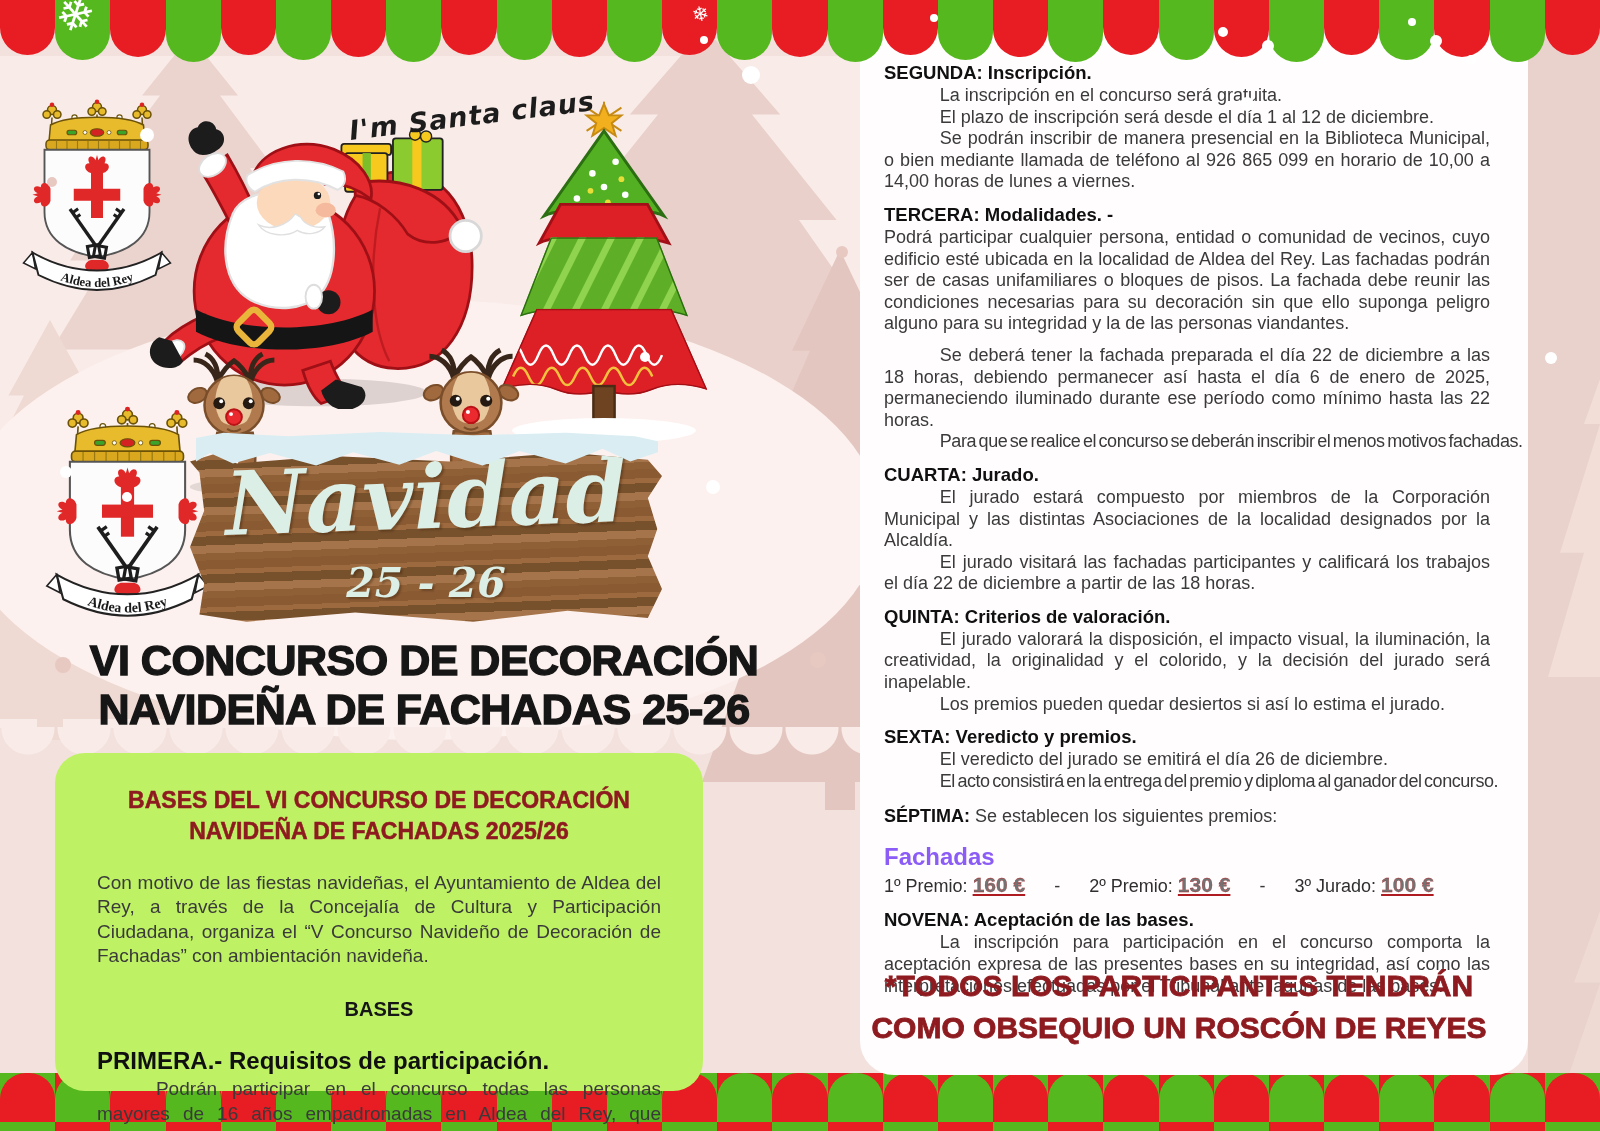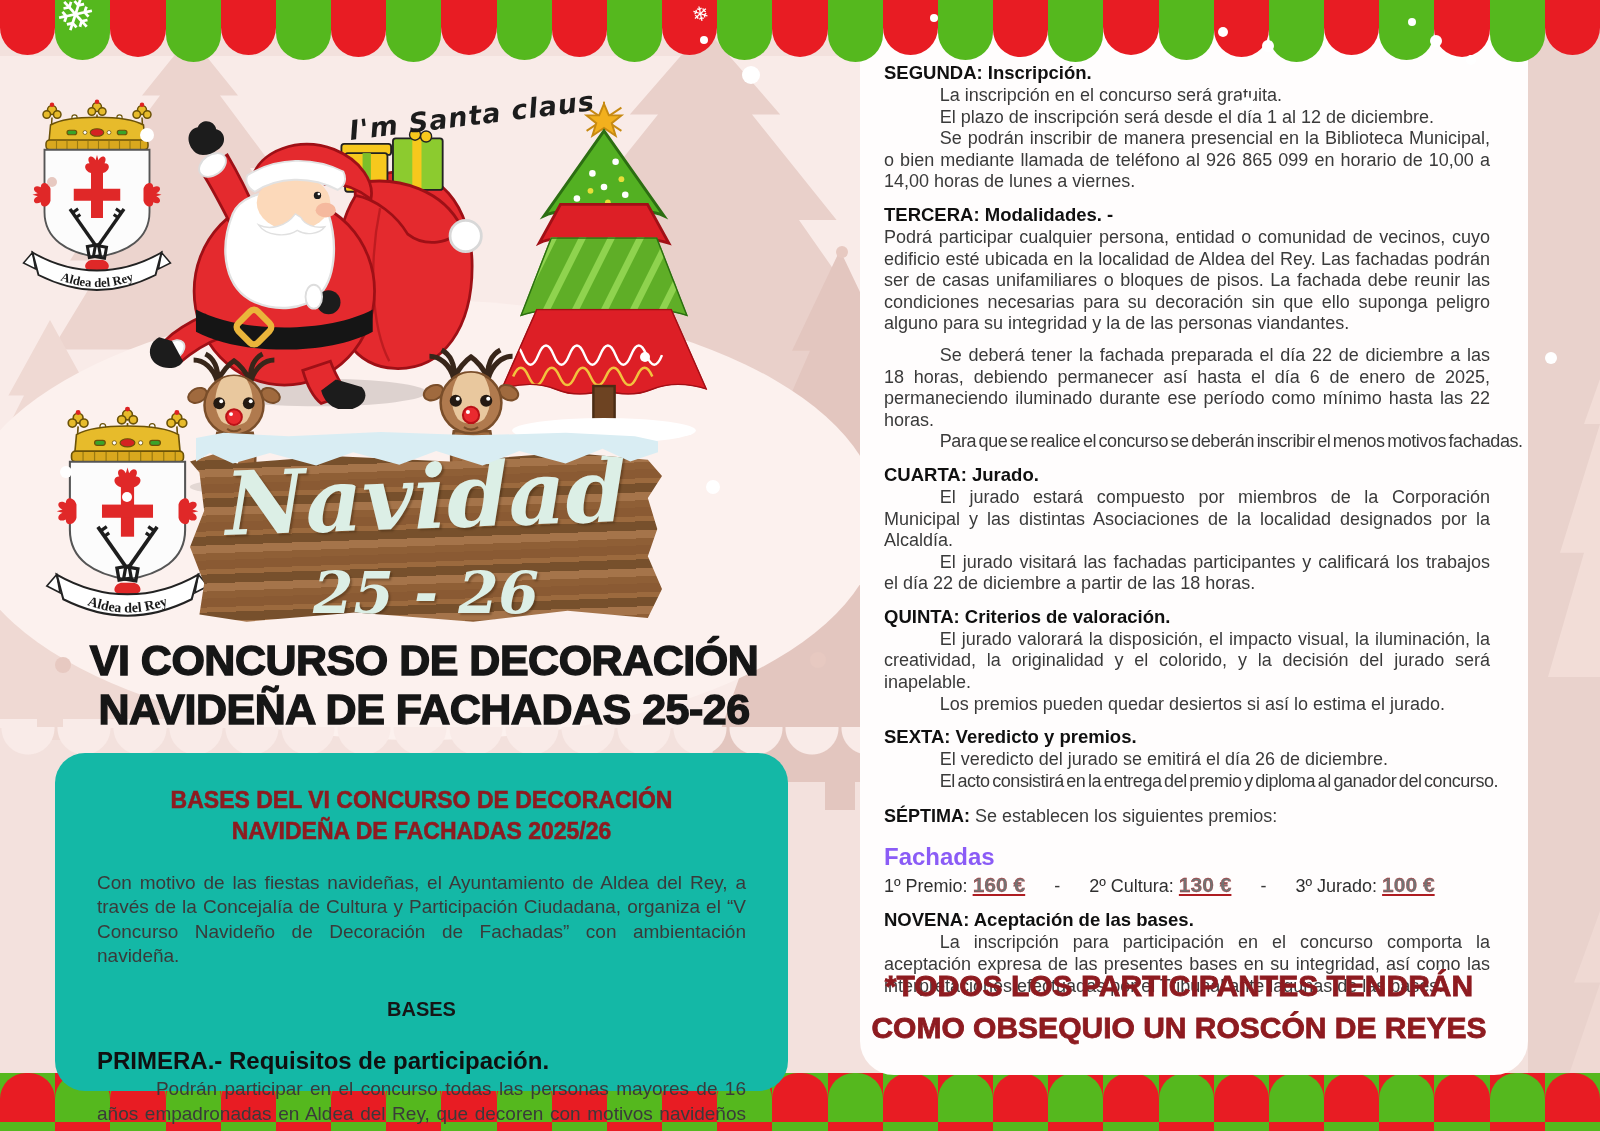--- a/index.html
+++ b/index.html
@@ -21,28 +21,28 @@
 
   .sign{position:absolute;left:190px;top:447px;width:472px;height:182px;
     background:repeating-linear-gradient(178deg,#8a5a33 0 9px,#9c6a3e 9px 14px,#77502c 14px 23px,#a5744a 23px 31px,#8f5f36 31px 38px);
     clip-path:polygon(2% 14%,0% 8%,5% 4%,10% 9%,30% 5%,55% 8%,80% 3%,97% 7%,100% 16%,97% 28%,99% 45%,97% 60%,100% 78%,97% 94%,80% 90%,60% 96%,35% 91%,12% 96%,2% 92%,3% 75%,0% 55%,3% 35%);}
   .snowcap{position:absolute;left:196px;top:432px;width:462px;height:42px;background:#d9edf3;
     clip-path:polygon(0 14%,6% 2%,20% 10%,40% 0,60% 8%,80% 2%,95% 10%,100% 22%,100% 48%,94% 70%,88% 40%,80% 75%,70% 45%,62% 80%,52% 45%,44% 78%,34% 48%,26% 80%,16% 50%,8% 75%,3% 50%,0 70%);}
   .sign-word{position:absolute;left:0;right:0;top:2px;text-align:center;
     font-family:"DejaVu Serif",serif;font-style:italic;font-weight:bold;font-size:88px;line-height:1.1;
     color:#dcefe6;transform:rotate(-2deg);text-shadow:2px 2px 2px rgba(50,30,10,.35);}
   .sign-years{position:absolute;left:0;right:0;top:112px;text-align:center;
-    font-family:"DejaVu Serif",serif;font-style:italic;font-weight:bold;font-size:58px;
+    font-family:"DejaVu Serif",serif;font-style:italic;font-weight:bold;font-size:41px;
     color:#dcefe6;text-shadow:2px 2px 2px rgba(50,30,10,.35);}
 
   .main-title{position:absolute;left:0;top:636px;width:848px;z-index:3;text-align:center;
     font-weight:bold;font-size:43px;line-height:1.13;color:#161616;letter-spacing:-0.5px;
     -webkit-text-stroke:1.4px #161616;}
 
-  .card{position:absolute;left:55px;top:753px;width:733px;height:338px;background:#14b8a6;
+  .card{position:absolute;left:55px;top:753px;width:648px;height:338px;background:#bef264;
     border-radius:30px;z-index:5;box-sizing:border-box;padding:32px 42px;}
   .card-heading{font-size:23px;font-weight:bold;color:#8e1b20;text-align:center;line-height:1.35;
     -webkit-text-stroke:0.5px #8e1b20;}
   .card-intro{margin-top:24px;font-size:19px;line-height:1.28;color:#3a3a3a;text-align:justify;}
   .card-bases{margin-top:30px;text-align:center;font-weight:bold;font-size:20px;color:#161616;}
   .card-primera-h{margin-top:26px;font-weight:bold;font-size:24px;color:#101010;}
   .card-primera-b{margin-top:2px;font-size:19px;line-height:1.28;color:#3a3a3a;text-align:justify;text-indent:3.1em;}
 
   
   .right-band{position:absolute;left:1528px;top:0;width:72px;height:1131px;background:#e9d2cc;z-index:0;}
@@ -371,21 +371,21 @@
     <div class="septima-line">
       <span class="septima-label">SÉPTIMA:</span>
       <span>Se establecen los siguientes premios:</span>
     </div>
 
     <div class="prize-group">Fachadas</div>
     <div class="prize-line">
       <span>1º Premio:</span>
       <span class="prize-amount">160 €</span>
       <span class="prize-sep">-</span>
-      <span>2º Cultura:</span>
+      <span>2º Premio:</span>
       <span class="prize-amount">130 €</span>
       <span class="prize-sep">-</span>
       <span>3º Jurado:</span>
       <span class="prize-amount">100 €</span>
     </div>
 
 
     <div class="sec">
       <h3 class="sec-h">NOVENA: Aceptación de las bases.</h3>
       <p class="p ind jus">La inscripción para participación en el concurso comporta la aceptación expresa de las presentes bases en su integridad, así como las interpretaciones efectuadas por el Tribunal ante lagunas de las bases.</p>

